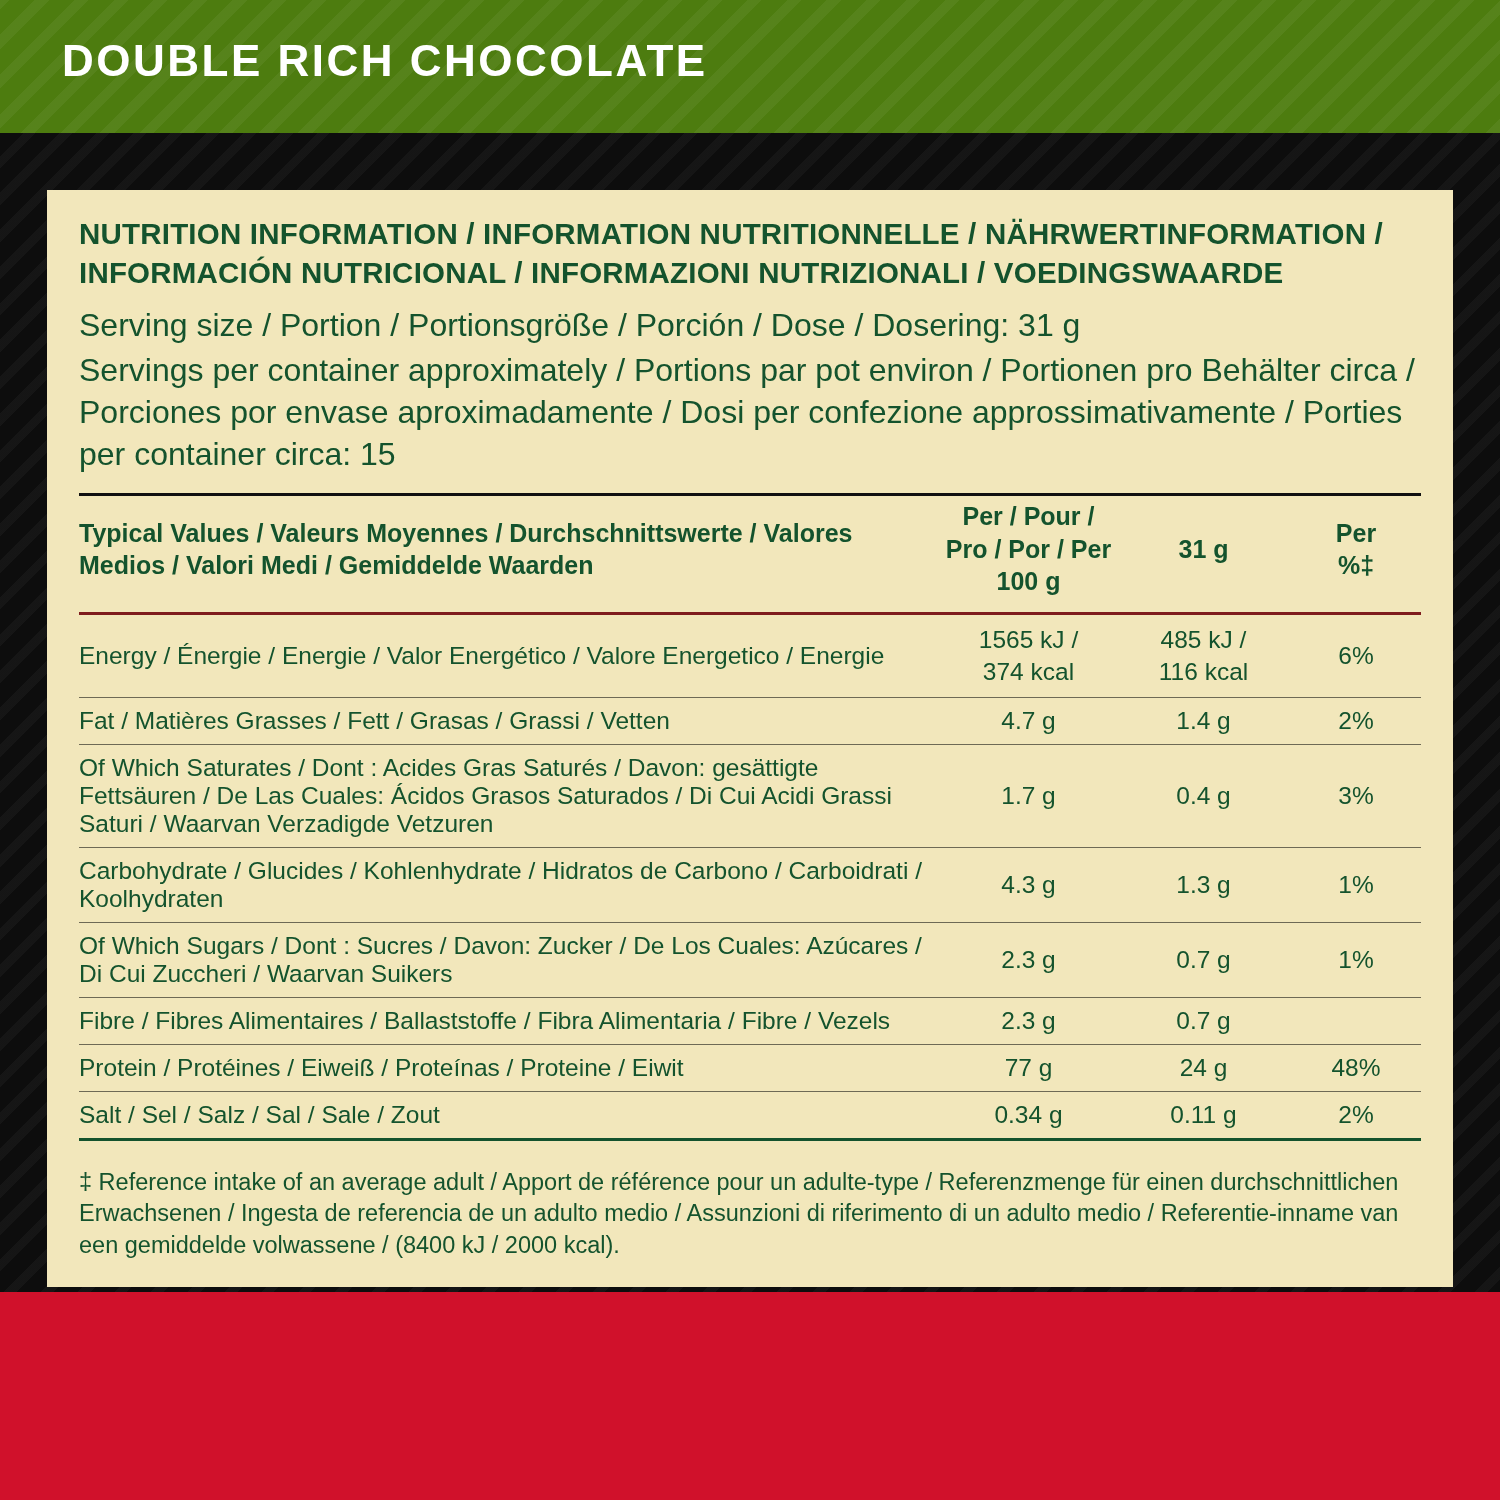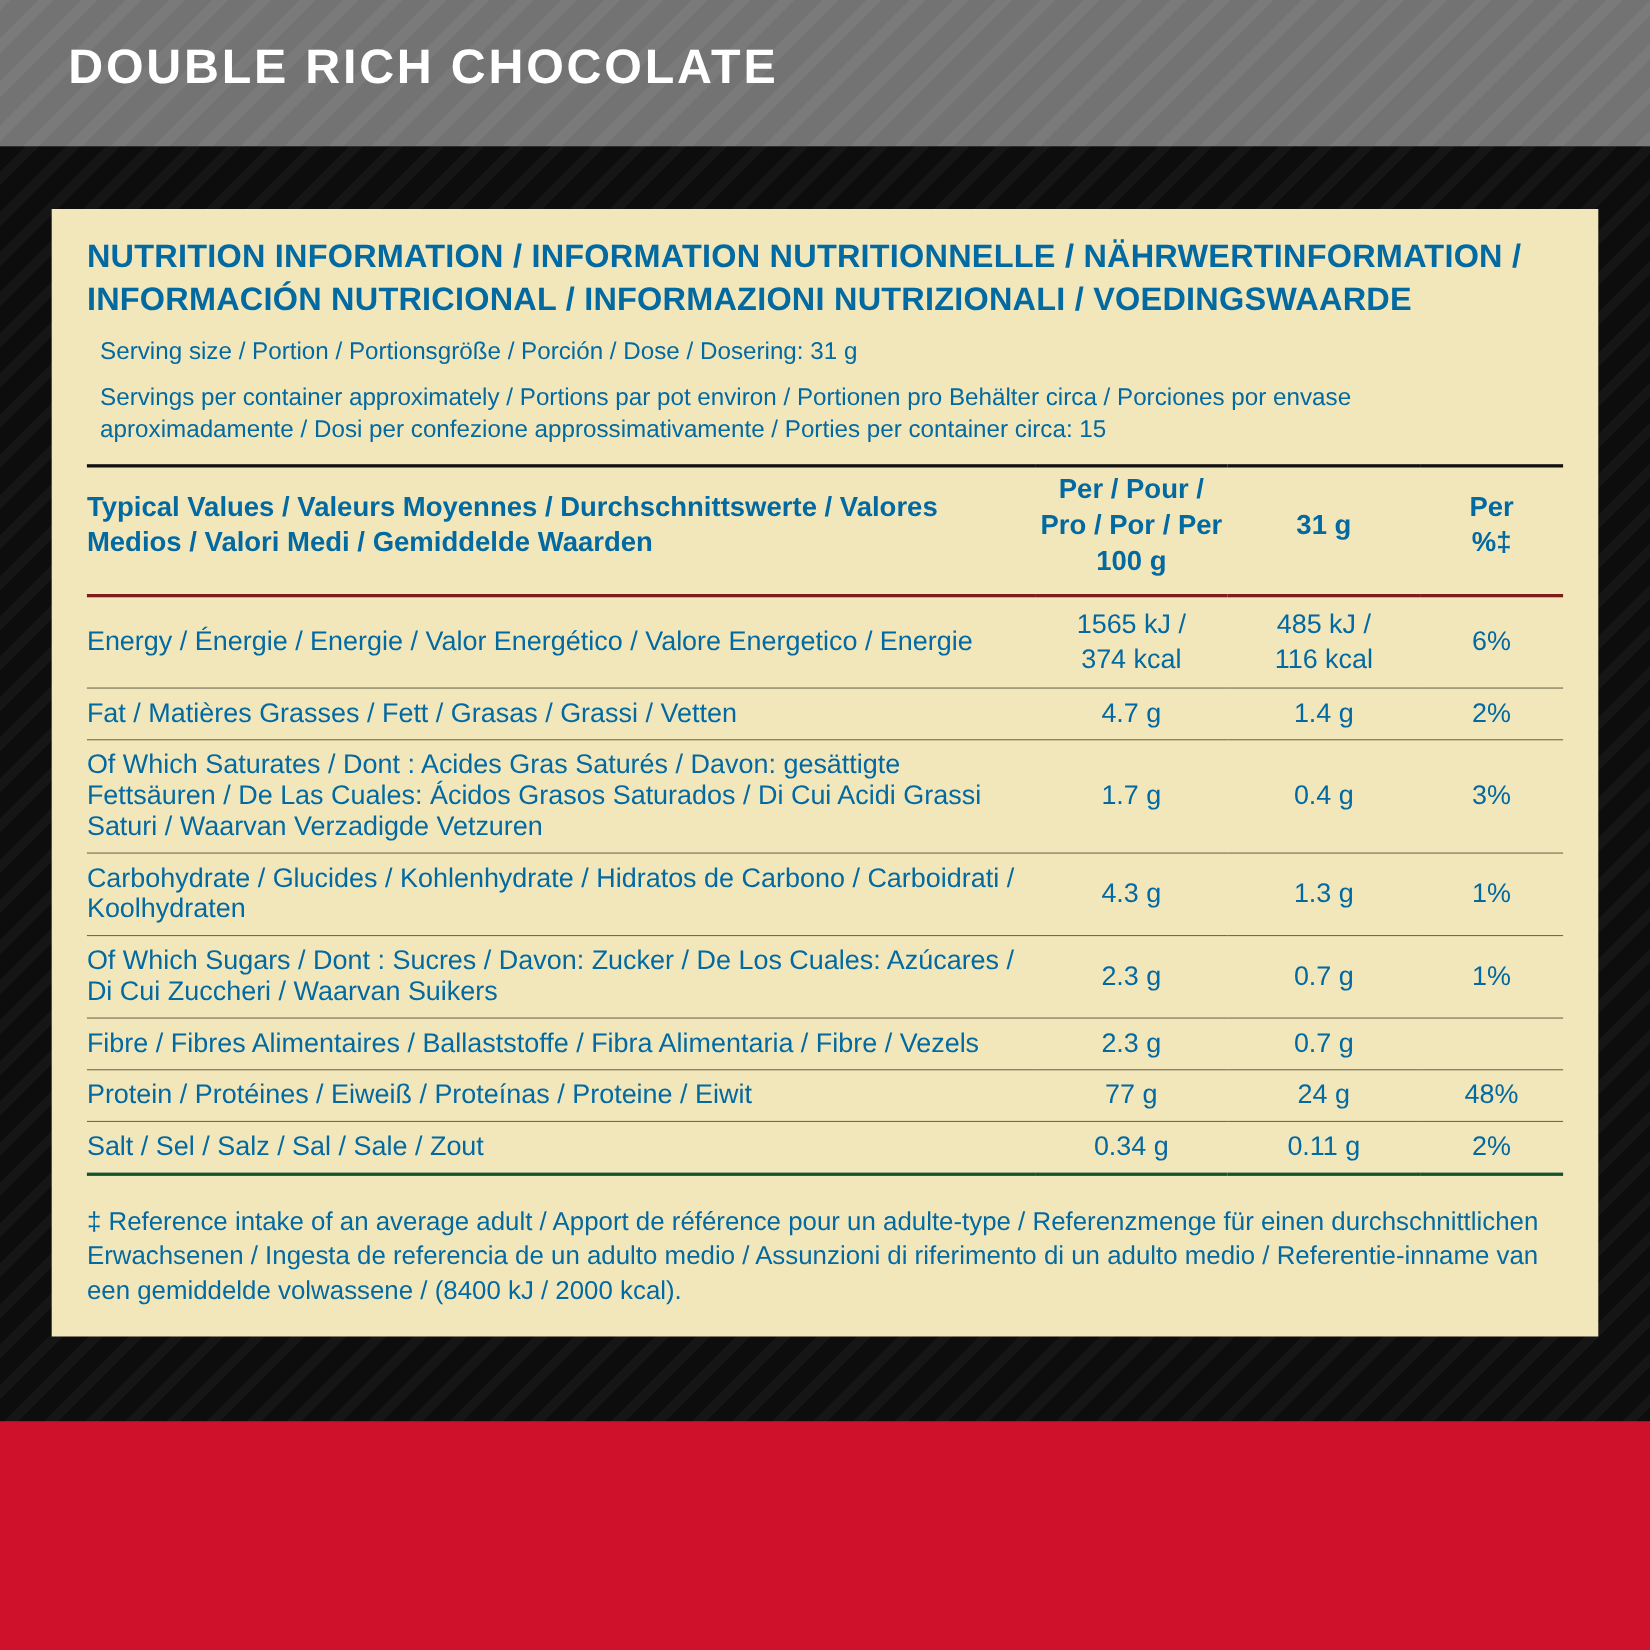--- a/index.html
+++ b/index.html
@@ -36,21 +36,21 @@
     );
   }
 
   
   .header-band {
     position: absolute;
     left: 0;
     top: 0;
     width: 1500px;
     height: 133px;
-    background: #737373;
+    background: #4d7c0f;
     overflow: hidden;
   }
   .header-band .hstripes {
     position: absolute;
     left: 0;
     top: 0;
     width: 1500px;
     height: 133px;
     background-image: repeating-linear-gradient(
       -45deg,
@@ -82,35 +82,35 @@
 
   
   .panel {
     position: absolute;
     left: 47px;
     top: 190px;
     width: 1406px;
     background: #f2e7bb;
     padding: 24px 32px 26px 32px;
     box-sizing: border-box;
-    color: #0369a1;
+    color: #14532d;
   }
 
   .panel-title {
     font-size: 29.5px;
     font-weight: bold;
     line-height: 1.33;
     letter-spacing: 0.2px;
     margin: 0 0 12px 0;
   }
 
   .serving-line {
-    font-size: 22px;
+    font-size: 32px;
     line-height: 1.32;
-    margin: 12px;
+    margin: 0;
   }
   .serving-line + .serving-line {
     margin-top: 2px;
   }
 
   table.nutri {
     width: 100%;
     border-collapse: collapse;
     margin-top: 18px;
     font-size: 24.5px;

